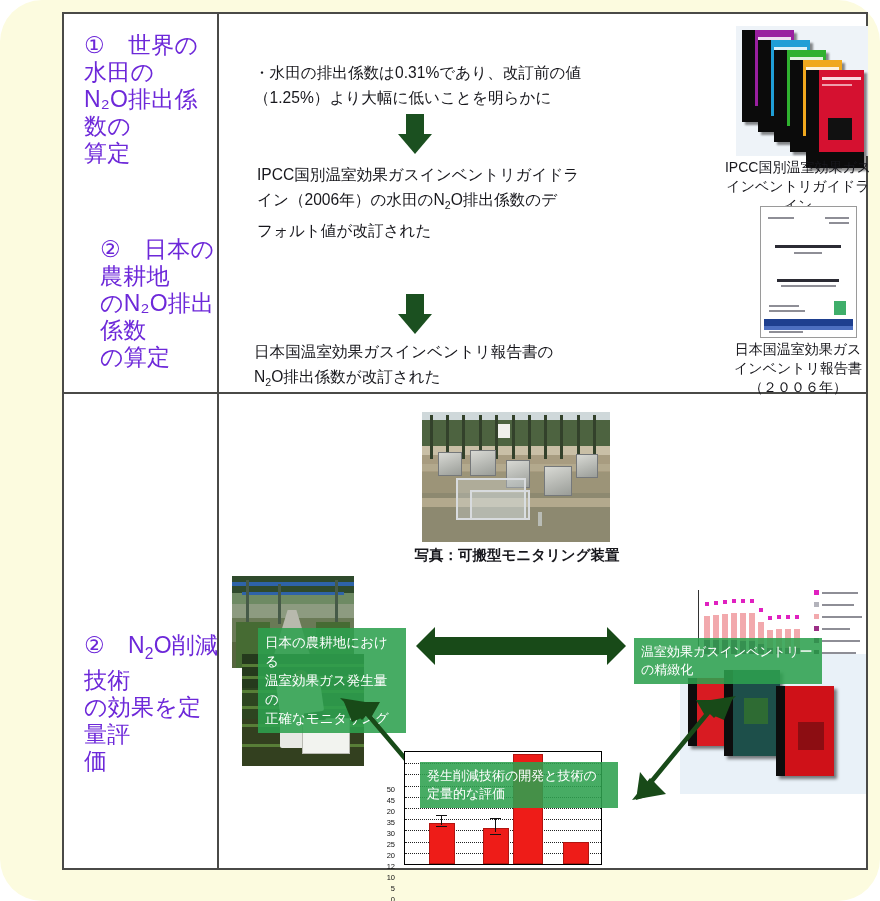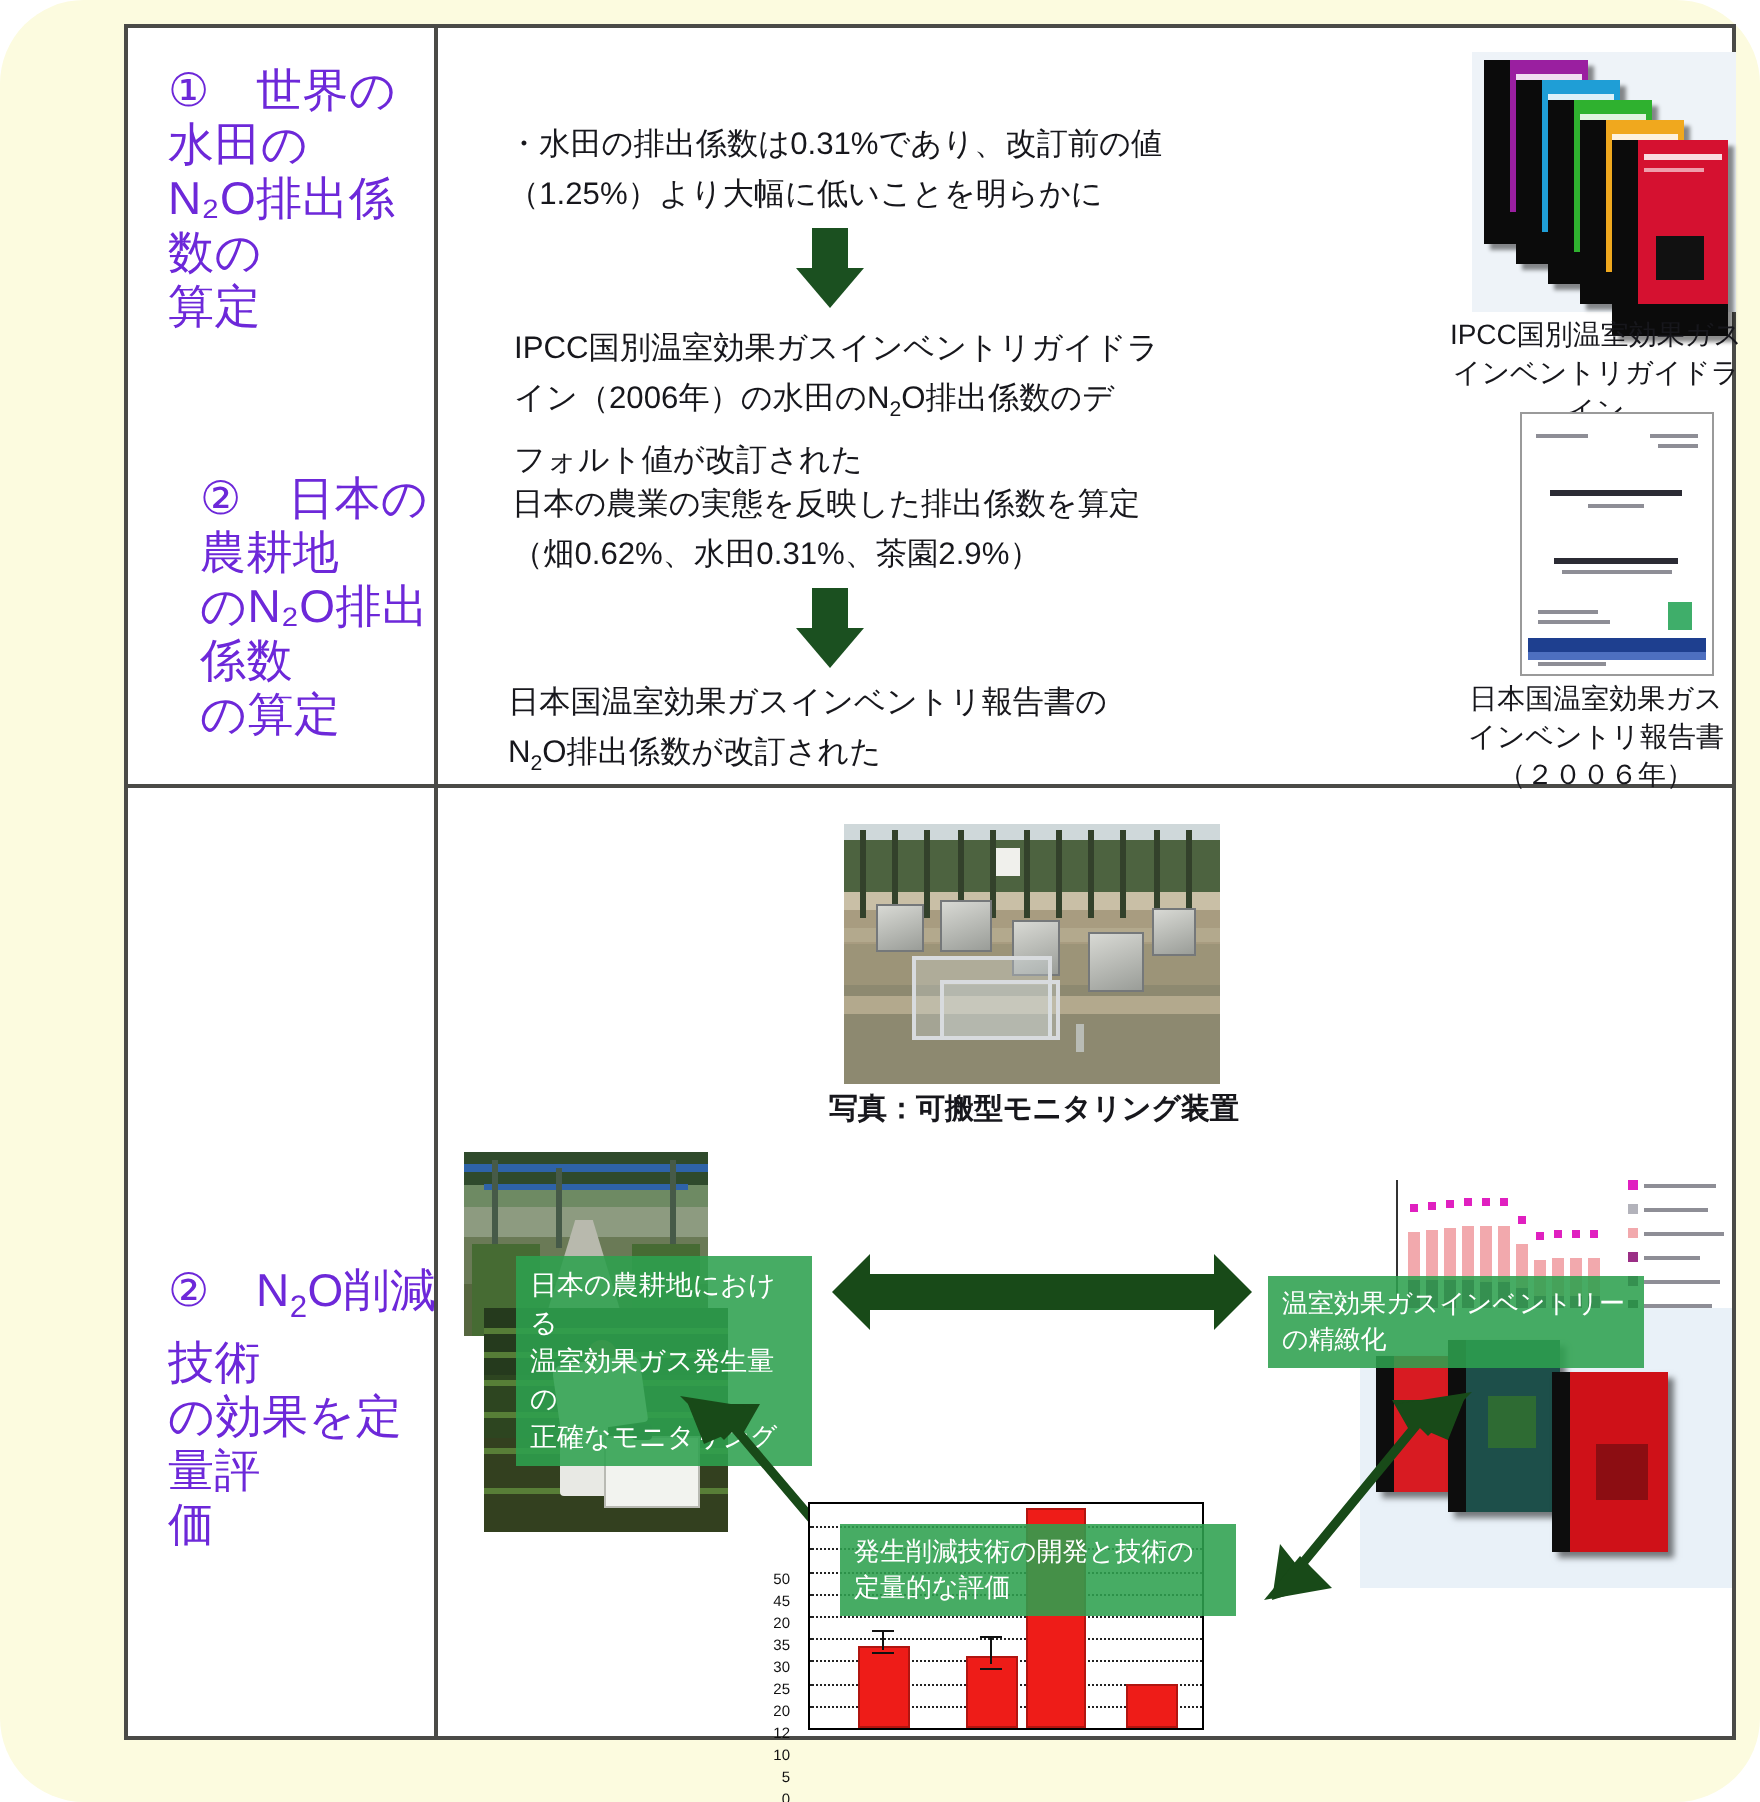--- a/index.html
+++ b/index.html
@@ -213,22 +213,20 @@
       <div class="band"></div>
     </div>
   </div>
   <div class="cap" style="left:660px;top:144px;width:148px;">IPCC国別温室効果ガス
 インベントリガイドライン</div>
 
   <div class="lbl" style="left:36px;top:222px;width:135px;">②　日本の農耕地
 のN₂O排出係数
 の算定</div>
 
-  <div class="body-txt" style="left:192px;top:226px;width:430px;text-align:left;">日本の農業の実態を反映した排出係数を算定
-（畑0.62%、水田0.31%、茶園2.9%）</div>
 
   <div class="downarrow" style="left:334px;top:280px;">
     <div class="stem"></div>
       <div class="head"></div>
   </div>
 
   <div class="body-txt" style="left:190px;top:325px;width:430px;">日本国温室効果ガスインベントリ報告書の<br>N<sub>2</sub>O排出係数が改訂された</div>
 
   <div class="report" style="left:696px;top:192px;width:95px;height:130px;">
     <div class="rl" style="left:7px;top:10px;width:26px;"></div>

